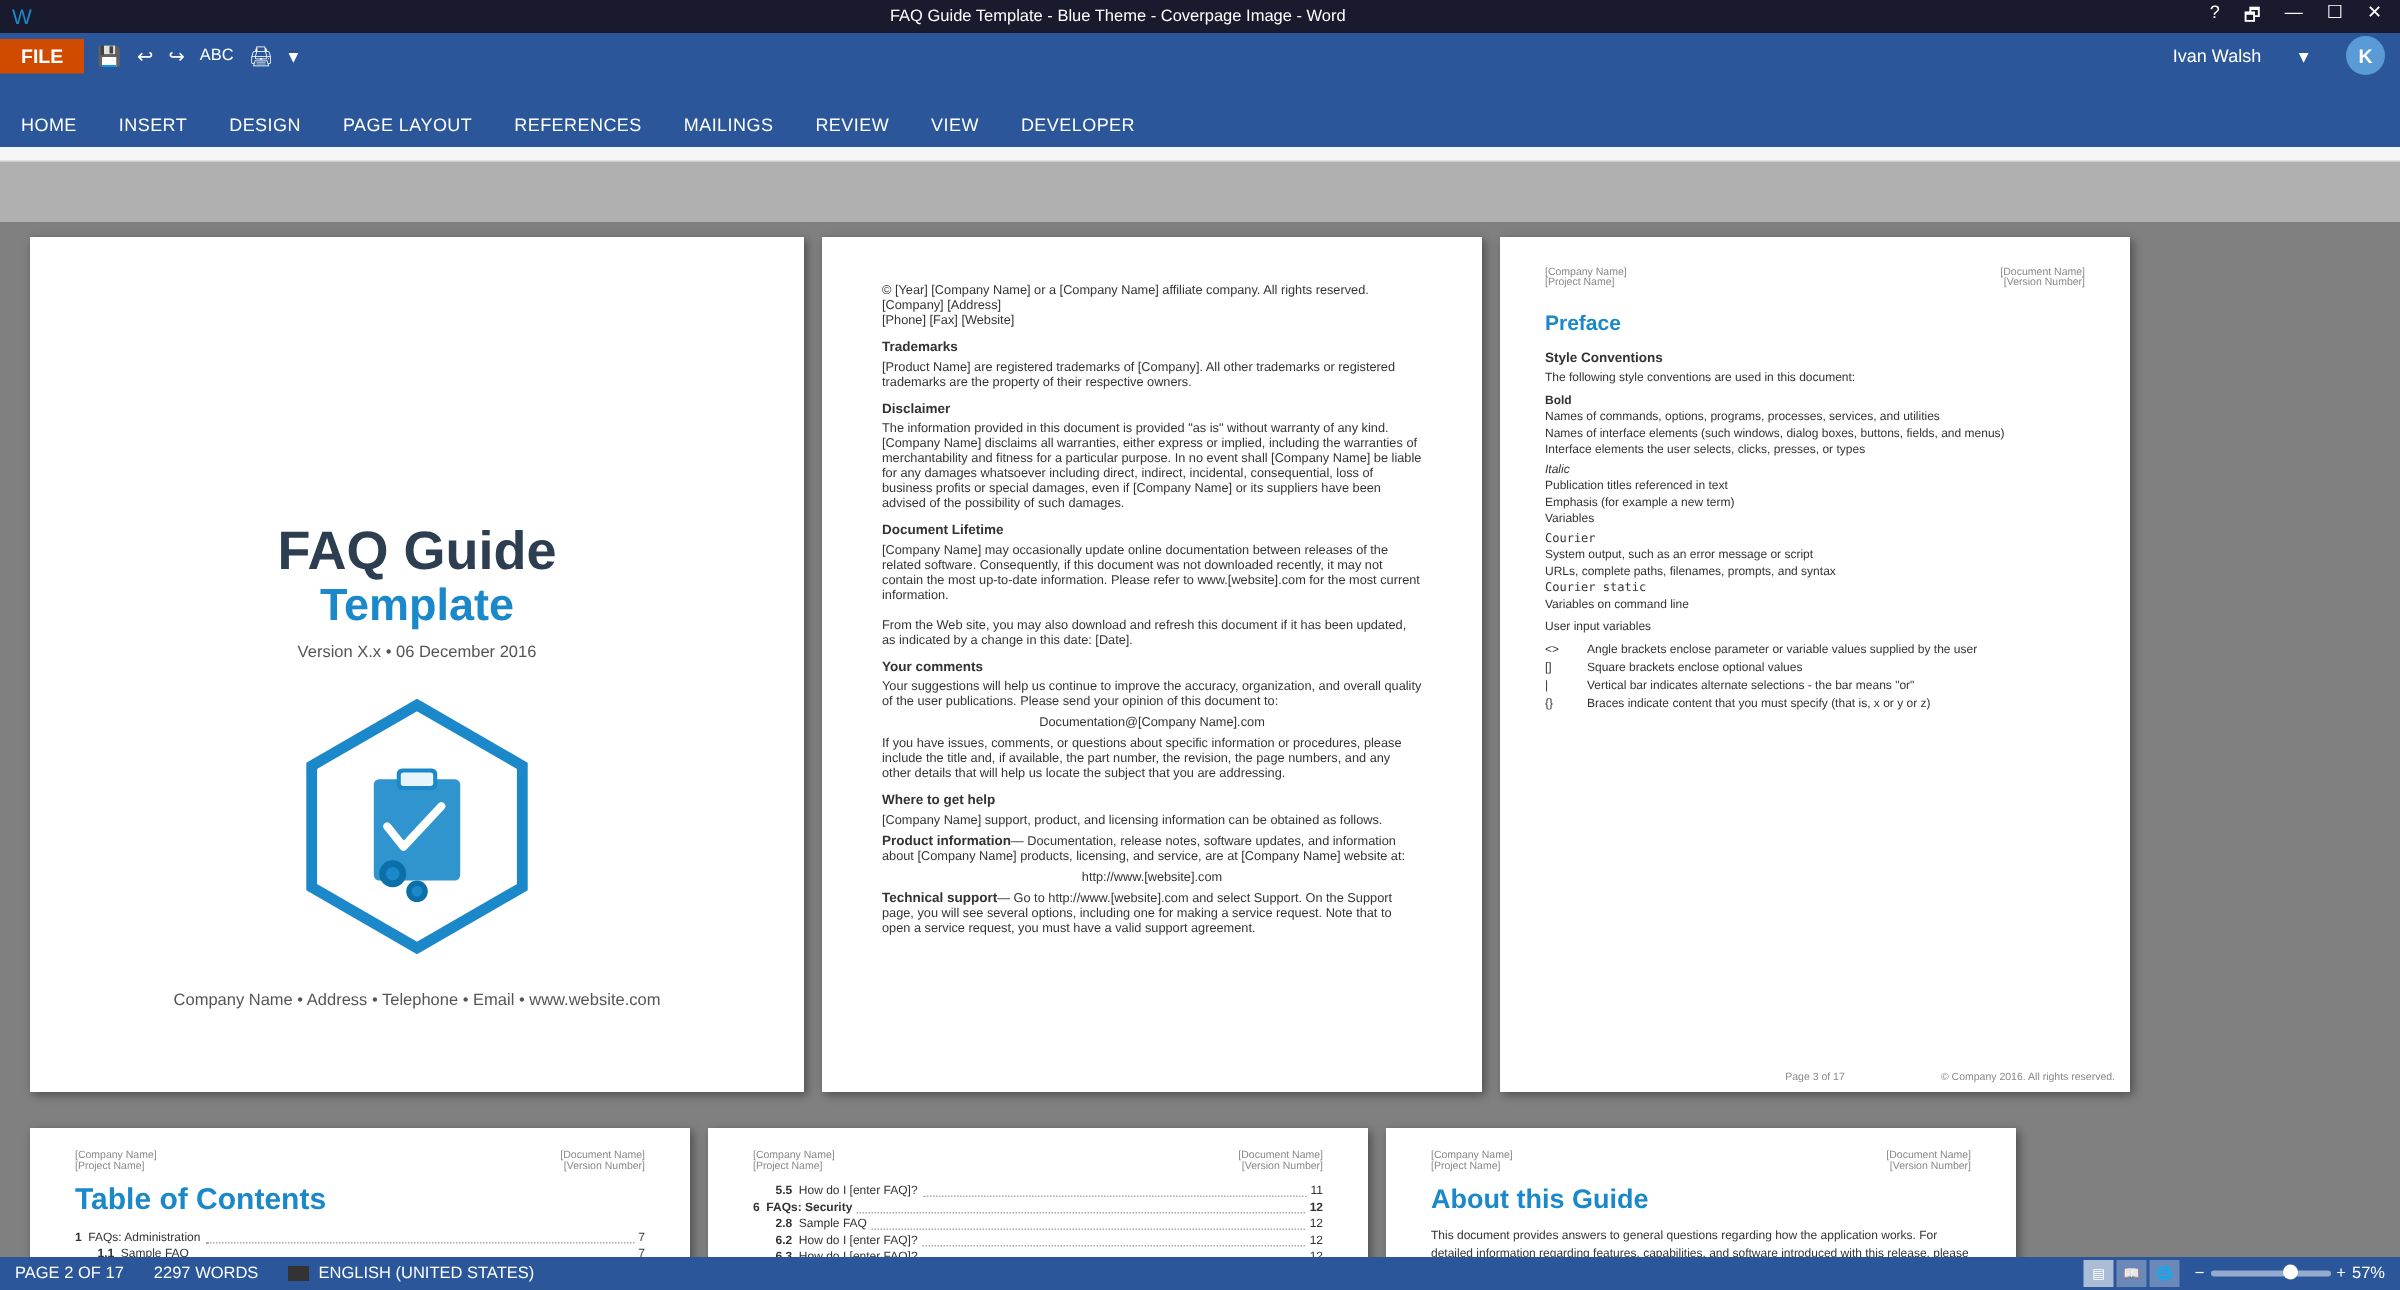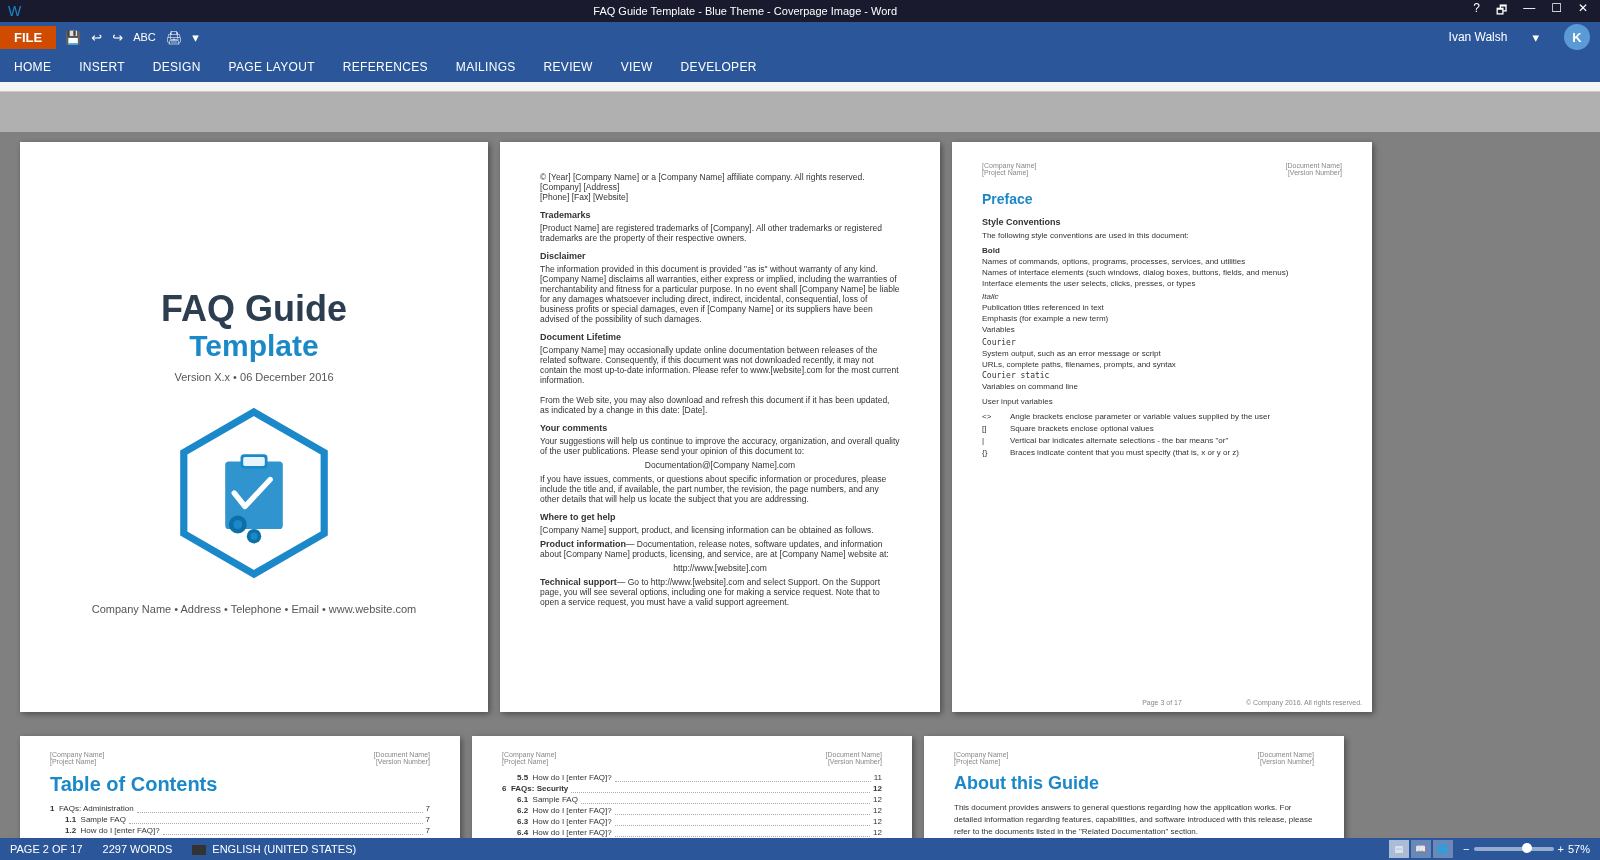--- a/index.html
+++ b/index.html
@@ -120,27 +120,27 @@
       gap: 12px;
     }
     .page-bottom-row {
       display: flex;
       gap: 12px;
       margin-top: 12px;
     }
 
     
     .page-cover {
-      width: 468px;
+      width: 516px;
       height: 570px;
       padding: 55px 50px;
       display: flex;
       flex-direction: column;
       align-items: center;
-      justify-content: center;
+      justify-content: flex-end;
     }
     .cover-title-main {
       font-size: 36px;
       font-weight: 700;
       color: #2c3e50;
       text-align: center;
       line-height: 1.1;
       margin-top: 40px;
     }
     .cover-title-sub {
@@ -259,20 +259,21 @@
     .ribbon-row1 {
       display: flex;
       align-items: center;
       height: 30px;
       padding: 0 0 0 0;
     }
     .ribbon-row2 {
       display: flex;
       align-items: flex-end;
       background: #2b579a;
+      margin-top: 16px;
     }
     .ribbon-body {
       background: #f5f5f5;
       height: 10px;
       border-bottom: 1px solid #ccc;
     }
     .page-num-footer {
       position: absolute;
       bottom: 6px;
       right: 10px;
@@ -511,21 +512,21 @@
         <span><span class="toc-num">5.5</span>&nbsp;&nbsp;How do I [enter FAQ]?</span>
         <span class="toc-item-dots"></span>
         <span>11</span>
       </div>
       <div class="toc-item" style="font-weight:bold;">
         <span><span class="toc-num">6</span>&nbsp;&nbsp;FAQs: Security</span>
         <span class="toc-item-dots"></span>
         <span>12</span>
       </div>
       <div class="toc-item toc-item-sub">
-        <span><span class="toc-num">6.1</span>&nbsp;&nbsp;Sample FAQ</span>
+        <span><span class="toc-num">2.8</span>&nbsp;&nbsp;Sample FAQ</span>
         <span class="toc-item-dots"></span>
         <span>12</span>
       </div>
       <div class="toc-item toc-item-sub">
         <span><span class="toc-num">6.2</span>&nbsp;&nbsp;How do I [enter FAQ]?</span>
         <span class="toc-item-dots"></span>
         <span>12</span>
       </div>
       <div class="toc-item toc-item-sub">
         <span><span class="toc-num">6.3</span>&nbsp;&nbsp;How do I [enter FAQ]?</span>

